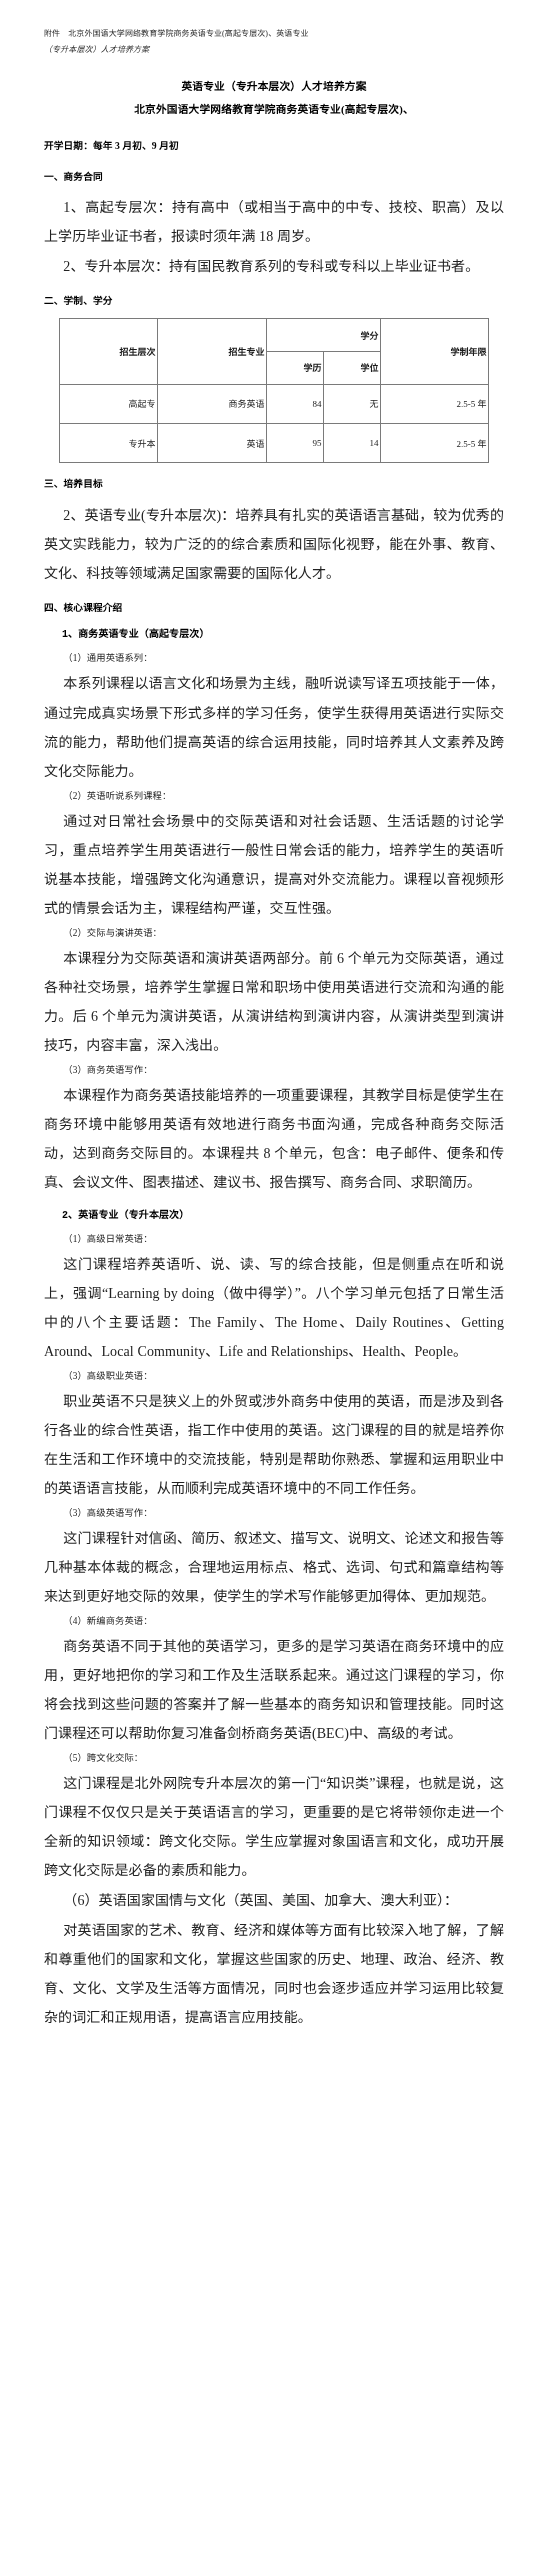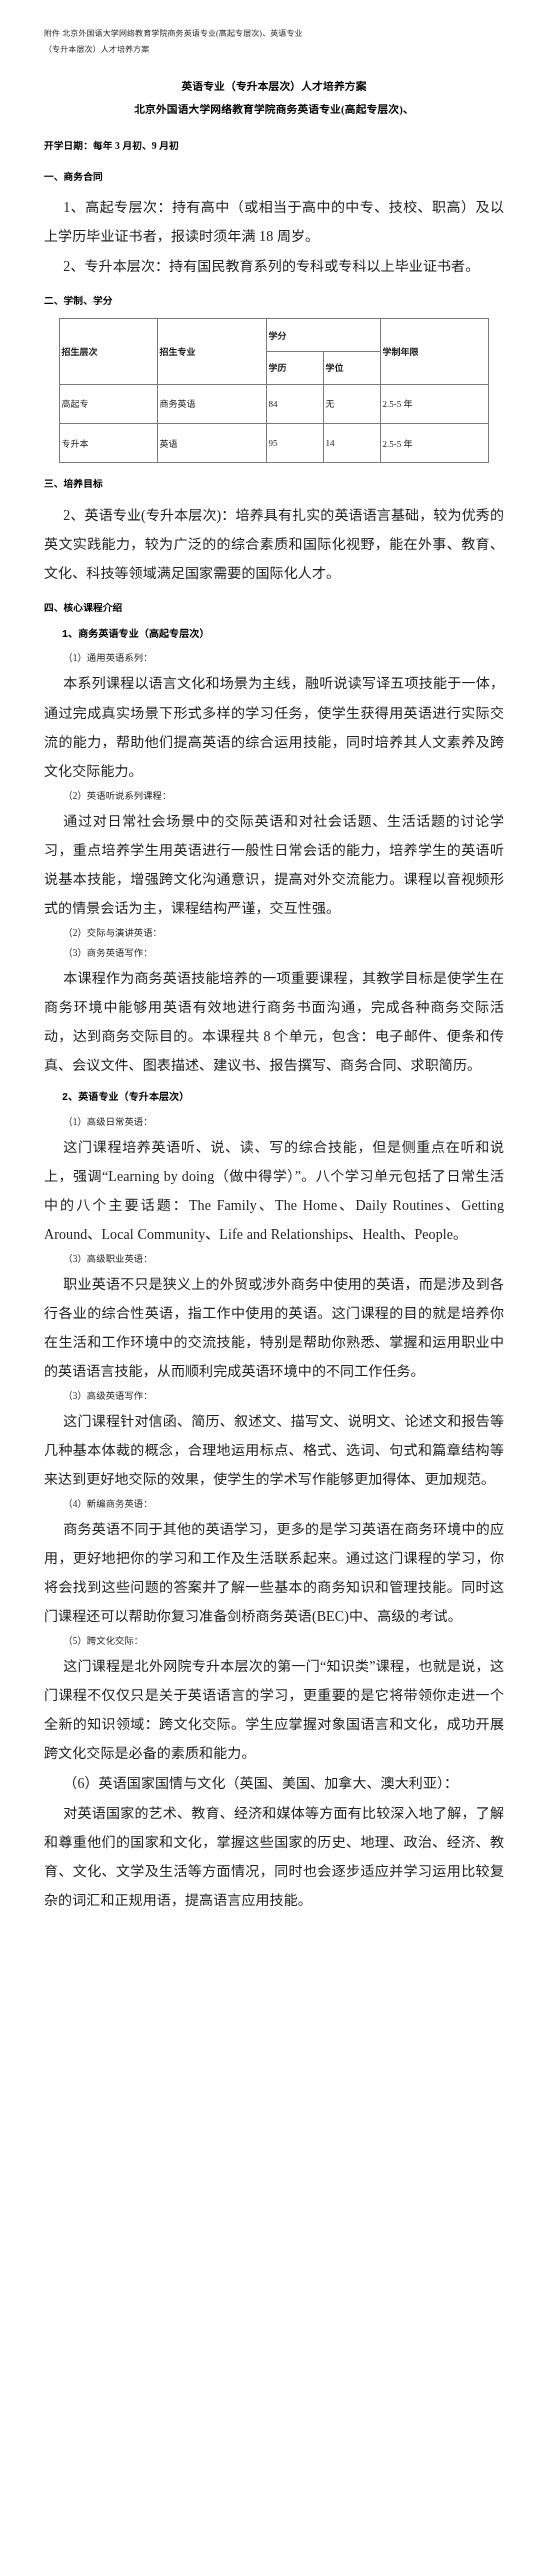--- a/index.html
+++ b/index.html
@@ -26,25 +26,26 @@
   
   .attachment {
     font-size: 8px;
     line-height: 1.95;
     color: #2a2a2a;
     letter-spacing: 0.1px;
     margin: 0 0 18px 0;
     text-indent: 0;
   }
   .attachment .label {
-    margin-right: 2px;
+    margin-right: 8px;
   }
   .attachment .line2 {
     display: block;
     text-indent: 0;
+    font-style: italic;
   }
   
   .doc-title {
     text-align: center;
     font-weight: bold;
     font-size: 10.7px;
     line-height: 2.15;
     letter-spacing: 0.2px;
     margin: 7px 0 15px 0;
     color: #000;
@@ -106,21 +107,21 @@
   table.credits {
     border-collapse: collapse;
     width: 428px;
     table-layout: fixed;
     font-size: 9px;
     color: #1b1b1b;
   }
   table.credits th,
   table.credits td {
     border: 0.7px solid #7a7a7a;
-    text-align: left;
+    text-align: right;
     vertical-align: middle;
     padding: 4.1px 1.4px;
   }
   table.credits th {
     font-weight: bold;
     height: 23.5px;
   }
   table.credits td {
     height: 30px;
     font-weight: normal;
@@ -203,20 +204,21 @@
 
   <h3 class="subsection">1、商务英语专业（高起专层次）</h3>
 
   <p class="item-head">（1）通用英语系列：</p>
   <p class="para">本系列课程以语言文化和场景为主线，融听说读写译五项技能于一体，通过完成真实场景下形式多样的学习任务，使学生获得用英语进行实际交流的能力，帮助他们提高英语的综合运用技能，同时培养其人文素养及跨文化交际能力。</p>
 
   <p class="item-head">（2）英语听说系列课程：</p>
   <p class="para">通过对日常社会场景中的交际英语和对社会话题、生活话题的讨论学习，重点培养学生用英语进行一般性日常会话的能力，培养学生的英语听说基本技能，增强跨文化沟通意识，提高对外交流能力。课程以音视频形式的情景会话为主，课程结构严谨，交互性强。</p>
 
   <p class="item-head">（2）交际与演讲英语：</p>
+  <p class="para">本课程分为交际英语和演讲英语两部分。前 6 个单元为交际英语，通过各种社交场景，培养学生掌握日常和职场中使用英语进行交流和沟通的能力。后 6 个单元为演讲英语，从演讲结构到演讲内容，从演讲类型到演讲技巧，内容丰富，深入浅出。</p>
 
   <p class="item-head">（3）商务英语写作：</p>
   <p class="para">本课程作为商务英语技能培养的一项重要课程，其教学目标是使学生在商务环境中能够用英语有效地进行商务书面沟通，完成各种商务交际活动，达到商务交际目的。本课程共 8 个单元，包含：电子邮件、便条和传真、会议文件、图表描述、建议书、报告撰写、商务合同、求职简历。</p>
 
   <h3 class="subsection">2、英语专业（专升本层次）</h3>
 
   <p class="item-head">（1）高级日常英语：</p>
   <p class="para">这门课程培养英语听、说、读、写的综合技能，但是侧重点在听和说上，强调“Learning by doing（做中得学）”。八个学习单元包括了日常生活中的八个主要话题：The Family、The Home、Daily Routines、Getting Around、Local Community、Life and Relationships、Health、People。</p>
 
   <p class="item-head">（3）高级职业英语：</p>

